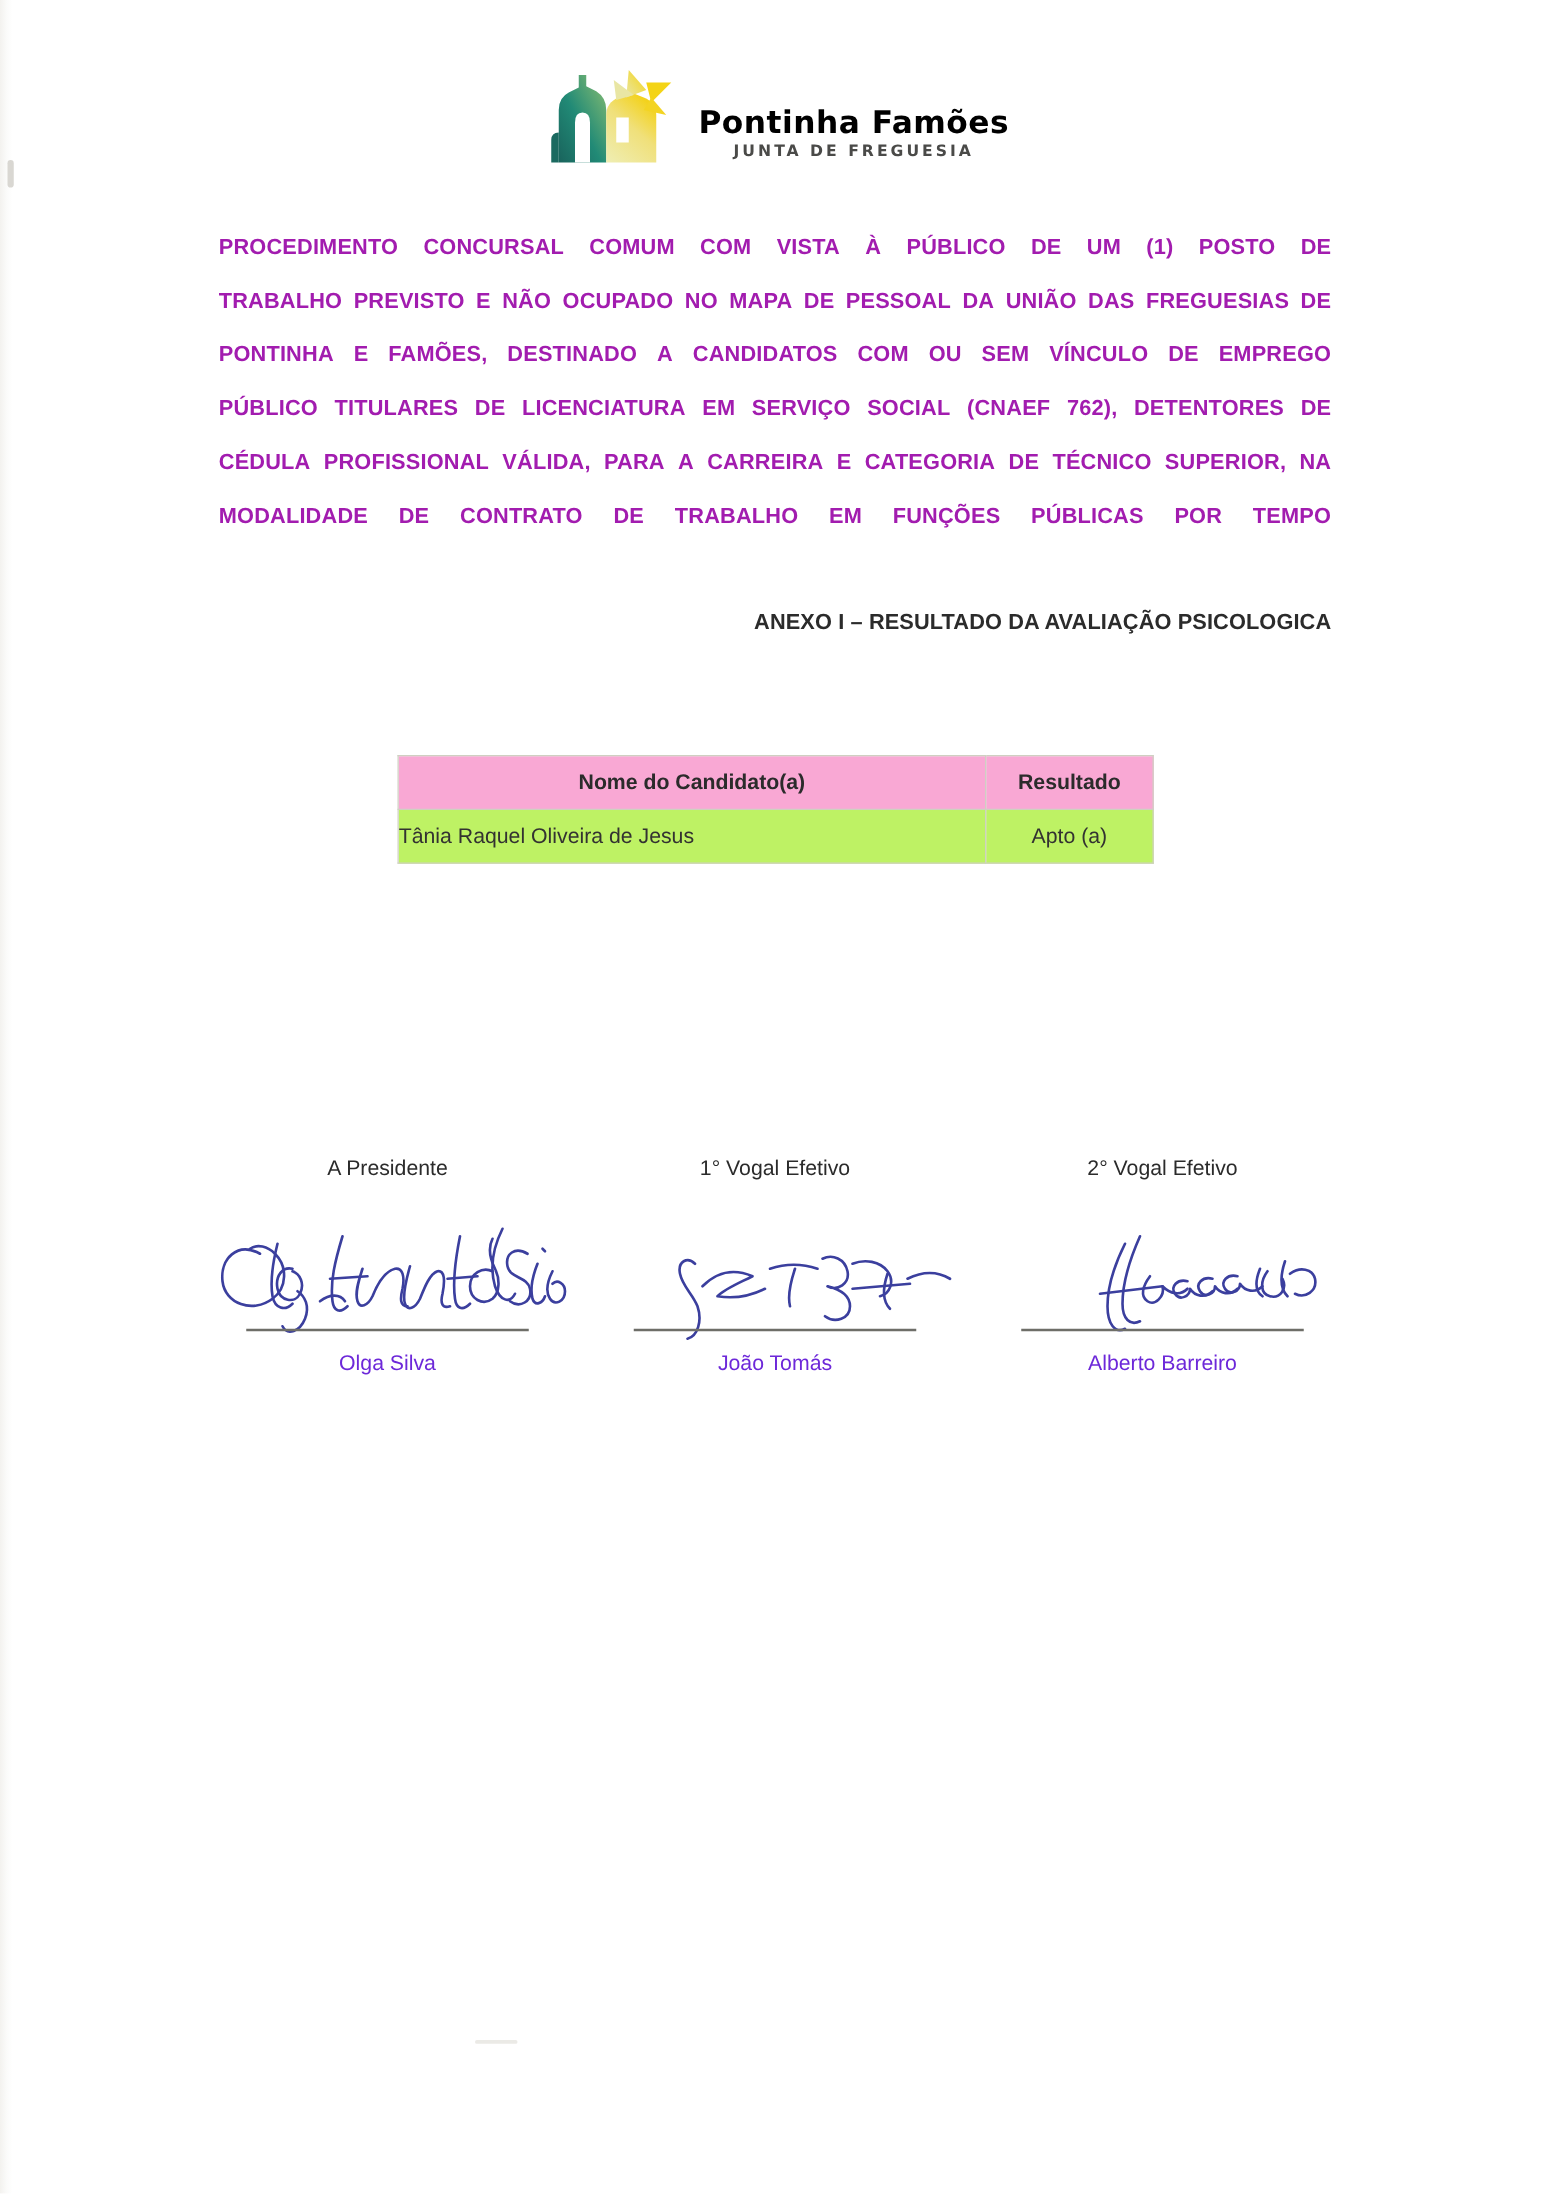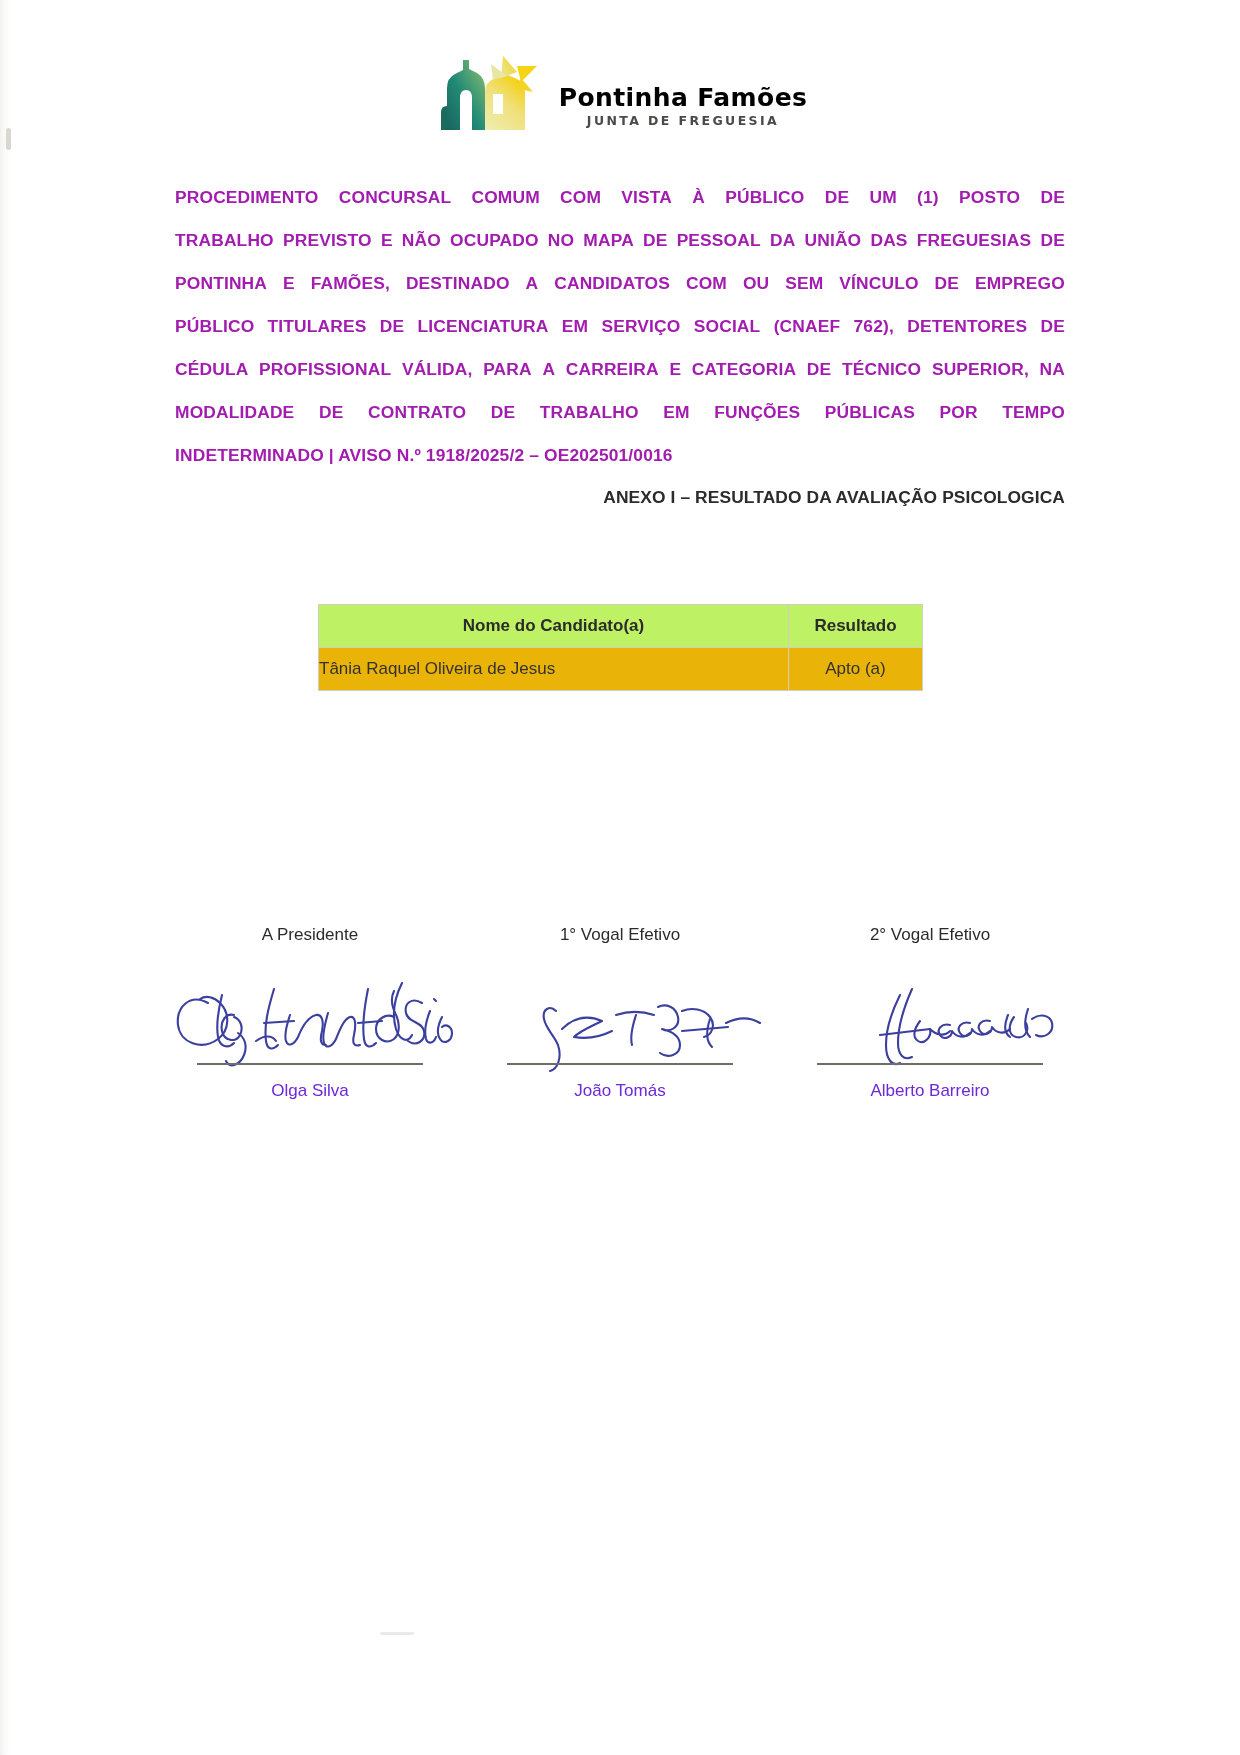--- a/index.html
+++ b/index.html
@@ -124,27 +124,27 @@
   }
   .result-table th,
   .result-table td {
     border: 1px solid #cfd0c2;
     padding: 0;
     height: 42px;
     vertical-align: middle;
     font-family: "Liberation Sans", sans-serif;
   }
   .result-table th {
+    background: #f9a8d4;
+    font-size: 17px;
+    font-weight: bold;
+    color: #2b2b2b;
+  }
+  .result-table td {
     background: #bef264;
-    font-size: 17px;
-    font-weight: bold;
-    color: #2b2b2b;
-  }
-  .result-table td {
-    background: #eab308;
     font-size: 17px;
     font-weight: normal;
     color: #333231;
   }
   .col-name { width: 470px; }
   .col-result { width: 134px; }
   .cell-name-head { text-align: center; }
   .cell-result-head { text-align: center; }
   .cell-name { text-align: left; padding-left: 16px; }
   .cell-result { text-align: center; }
@@ -336,21 +336,20 @@
         <span>DE</span>
         <span>CONTRATO</span>
         <span>DE</span>
         <span>TRABALHO</span>
         <span>EM</span>
         <span>FUNÇÕES</span>
         <span>PÚBLICAS</span>
         <span>POR</span>
         <span>TEMPO</span>
       </span>
-    <span class="ln last">INDETERMINADO | AVISO N.º 1918/2025/2 – OE202501/0016</span>
   </div>
 
   <div class="anexo-title">ANEXO I – RESULTADO DA AVALIAÇÃO PSICOLOGICA</div>
 
   <table class="result-table">
     <colgroup>
       <col class="col-name">
       <col class="col-result">
     </colgroup>
     <thead>

